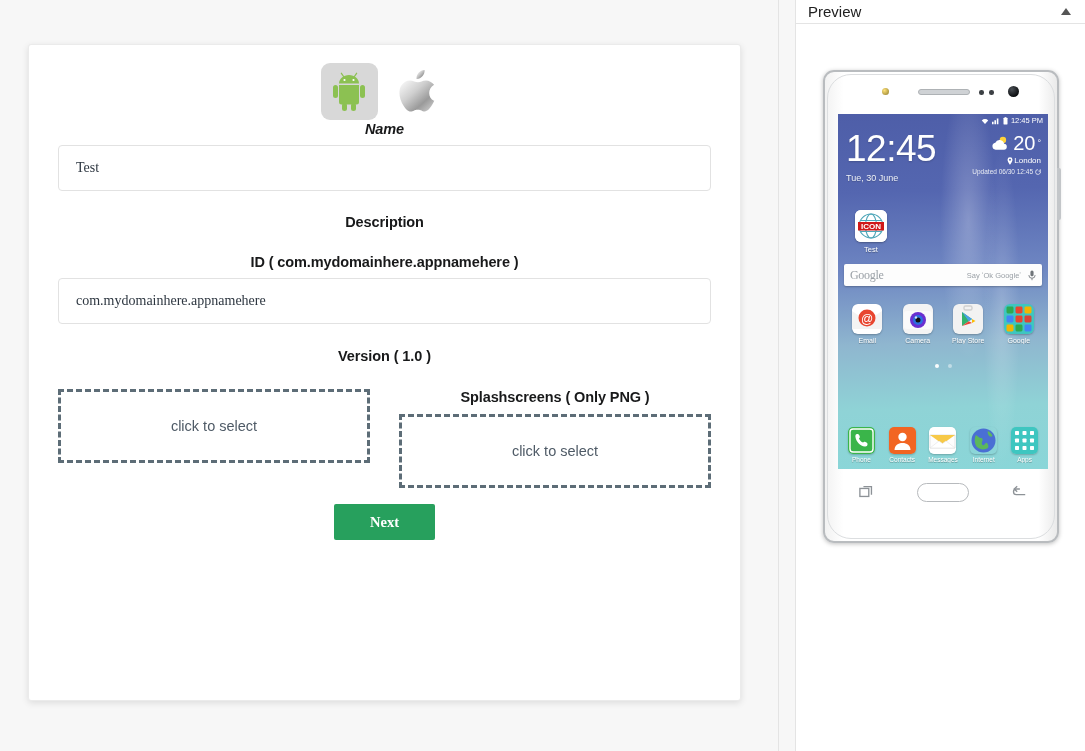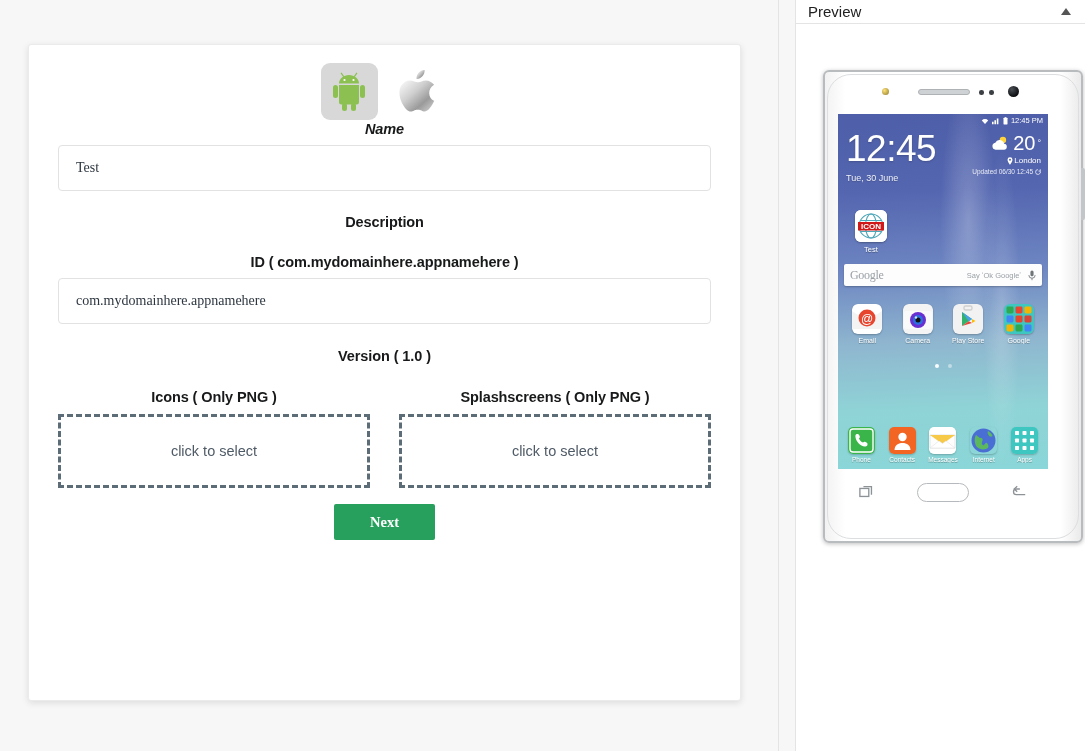--- a/index.html
+++ b/index.html
@@ -117,24 +117,24 @@
     border-left: 5.5px solid transparent;
     border-right: 5.5px solid transparent;
     border-bottom: 7px solid #555;
     cursor: pointer;
   }
 
   
   .phone-stage { position: relative; width: 290px; height: 500px; }
   .phone {
     position:absolute; left: 27px; top: 46px;
-    width: 260px; height: 473px;
+    width: 236px; height: 473px;
     background: linear-gradient(90deg,#f2f2f2 0%,#ffffff 8%,#ffffff 92%,#eaeaea 100%);
     border: 2px solid #b9bcbf;
-    border-radius: 6px;
+    border-radius: 11px;
     box-shadow: 0 1px 4px rgba(0,0,0,0.25);
   }
   .phone::before { 
     content:""; position:absolute; left:2px; top:2px; right:2px; bottom:2px;
     border: 1px solid #dcdee0; border-radius: 24px; pointer-events:none;
   }
   .vol-btn {
     position:absolute; right:-4px; top:96px; width:4px; height:52px;
     background:#c3c6c9; border-radius: 0 2px 2px 0;
   }
@@ -291,21 +291,20 @@
 
       <div class="field-label lbl-desc">Description</div>
 
       <div class="field-label lbl-id">ID ( com.mydomainhere.appnamehere )</div>
       <input class="txt-input" type="text" value="com.mydomainhere.appnamehere" style="">
 
       <div class="field-label lbl-ver">Version ( 1.0 )</div>
 
       <div class="upload-row">
         <div class="upload-col">
-          <div class="field-label">Icons ( Only PNG )</div>
           <div class="dropzone">
             <span class="dz-text">click to select</span>
           </div>
         </div>
         <div class="upload-col">
           <div class="field-label">Splashscreens ( Only PNG )</div>
           <div class="dropzone">
             <span class="dz-text">click to select</span>
           </div>
         </div>

